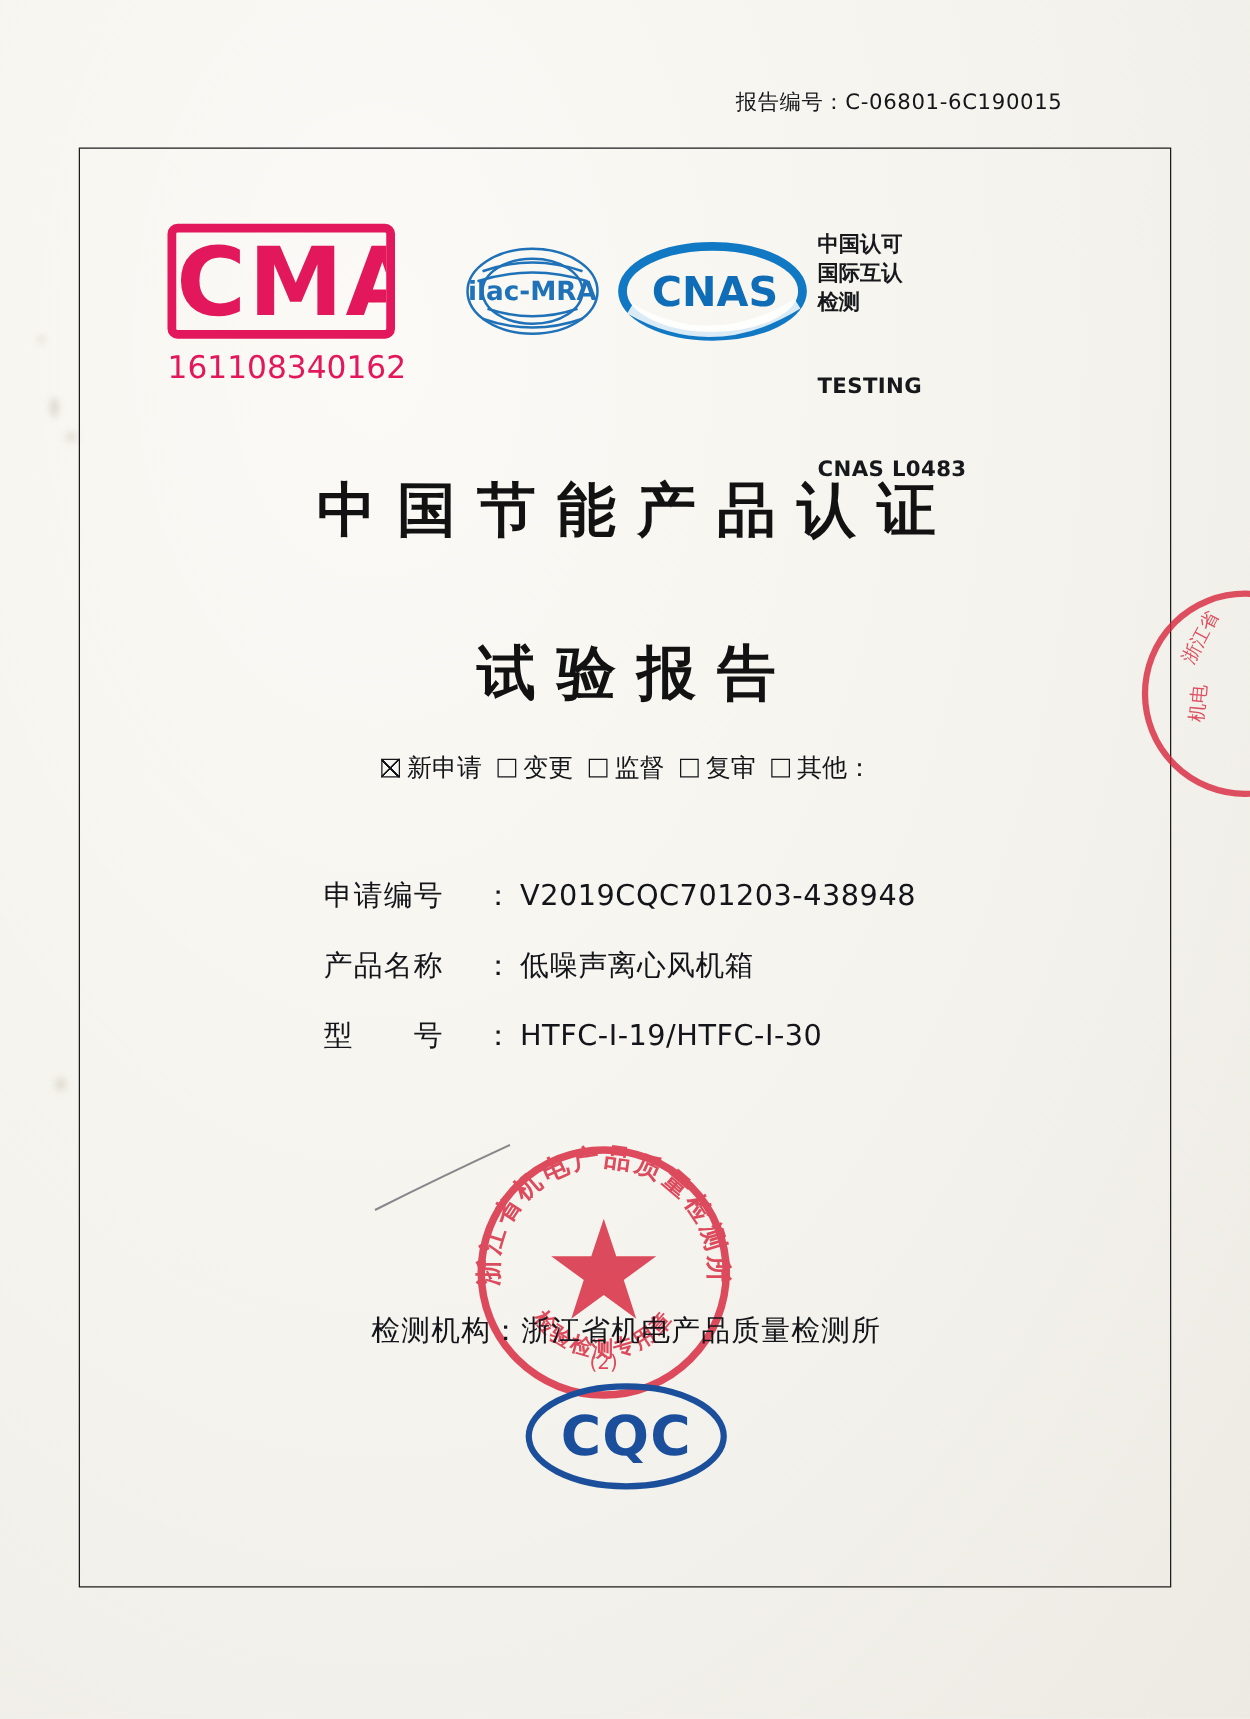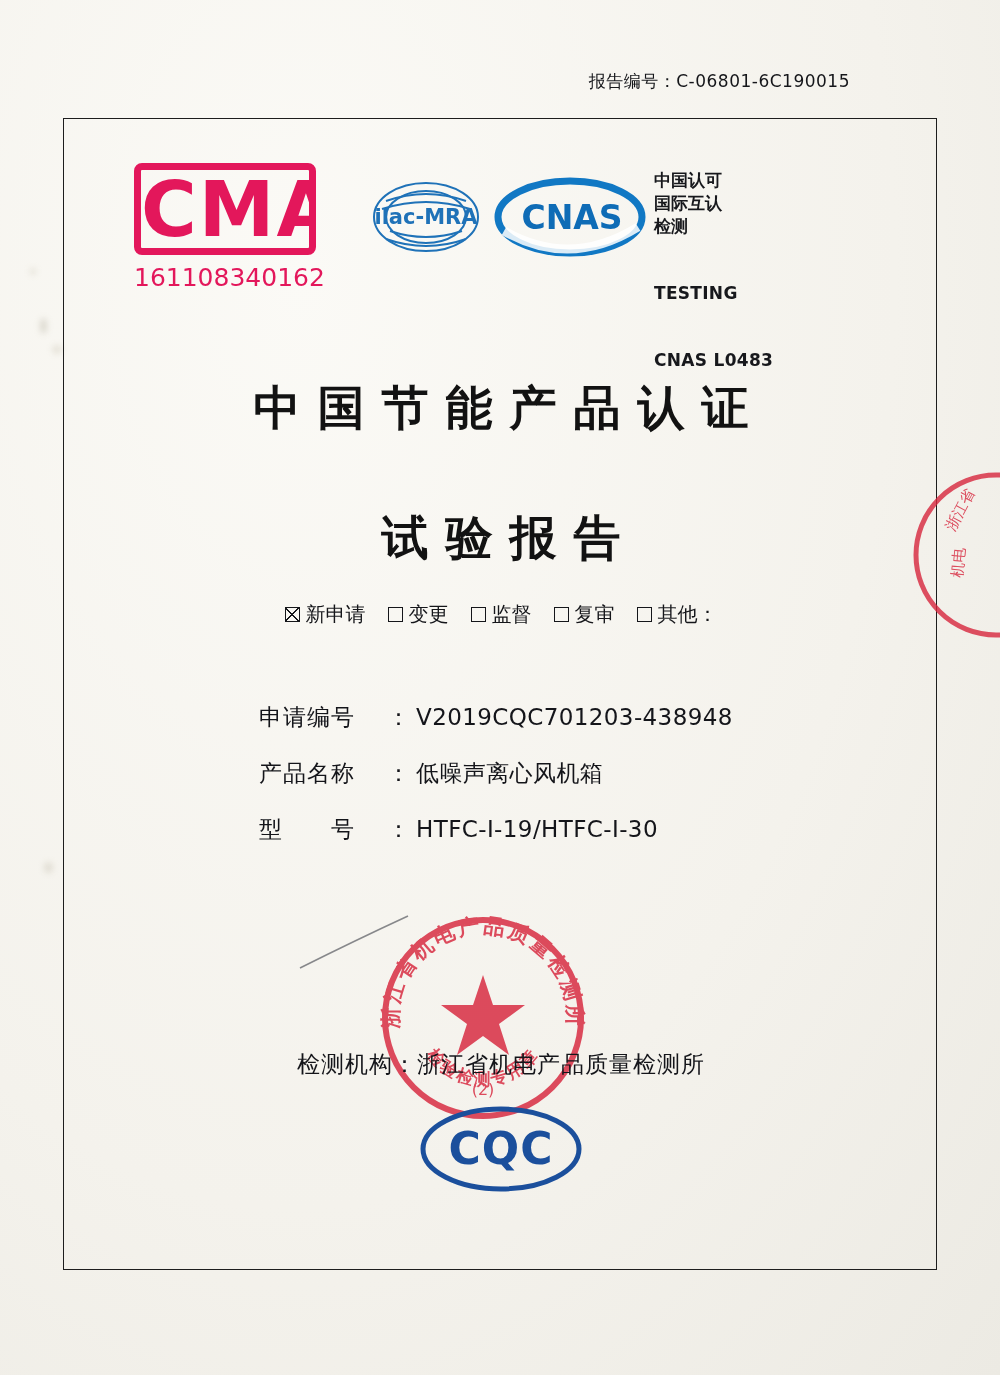--- a/index.html
+++ b/index.html
@@ -47,21 +47,21 @@
     width: 874px;
     height: 1152px;
     border: 1.6px solid #1d1d1d;
     box-sizing: border-box;
   }
 
   
   .logo-row {
     position: absolute;
     left: 70px;
-    top: 44px;
+    top: 60px;
     width: 660px;
     height: 140px;
   }
   
   .cma {
     position: absolute;
     left: 0;
     top: 0;
     width: 190px;
   }
@@ -150,21 +150,21 @@
 
   
   .checkrow {
     position: absolute;
     top: 482px;
     left: 0;
     width: 874px;
     display: flex;
     justify-content: center;
     align-items: center;
-    gap: 22px;
+    gap: 12px;
     font-size: 20px;
     color: #15161a;
   }
   .check-item {
     display: flex;
     align-items: center;
     gap: 6px;
     white-space: nowrap;
   }
   .box {

